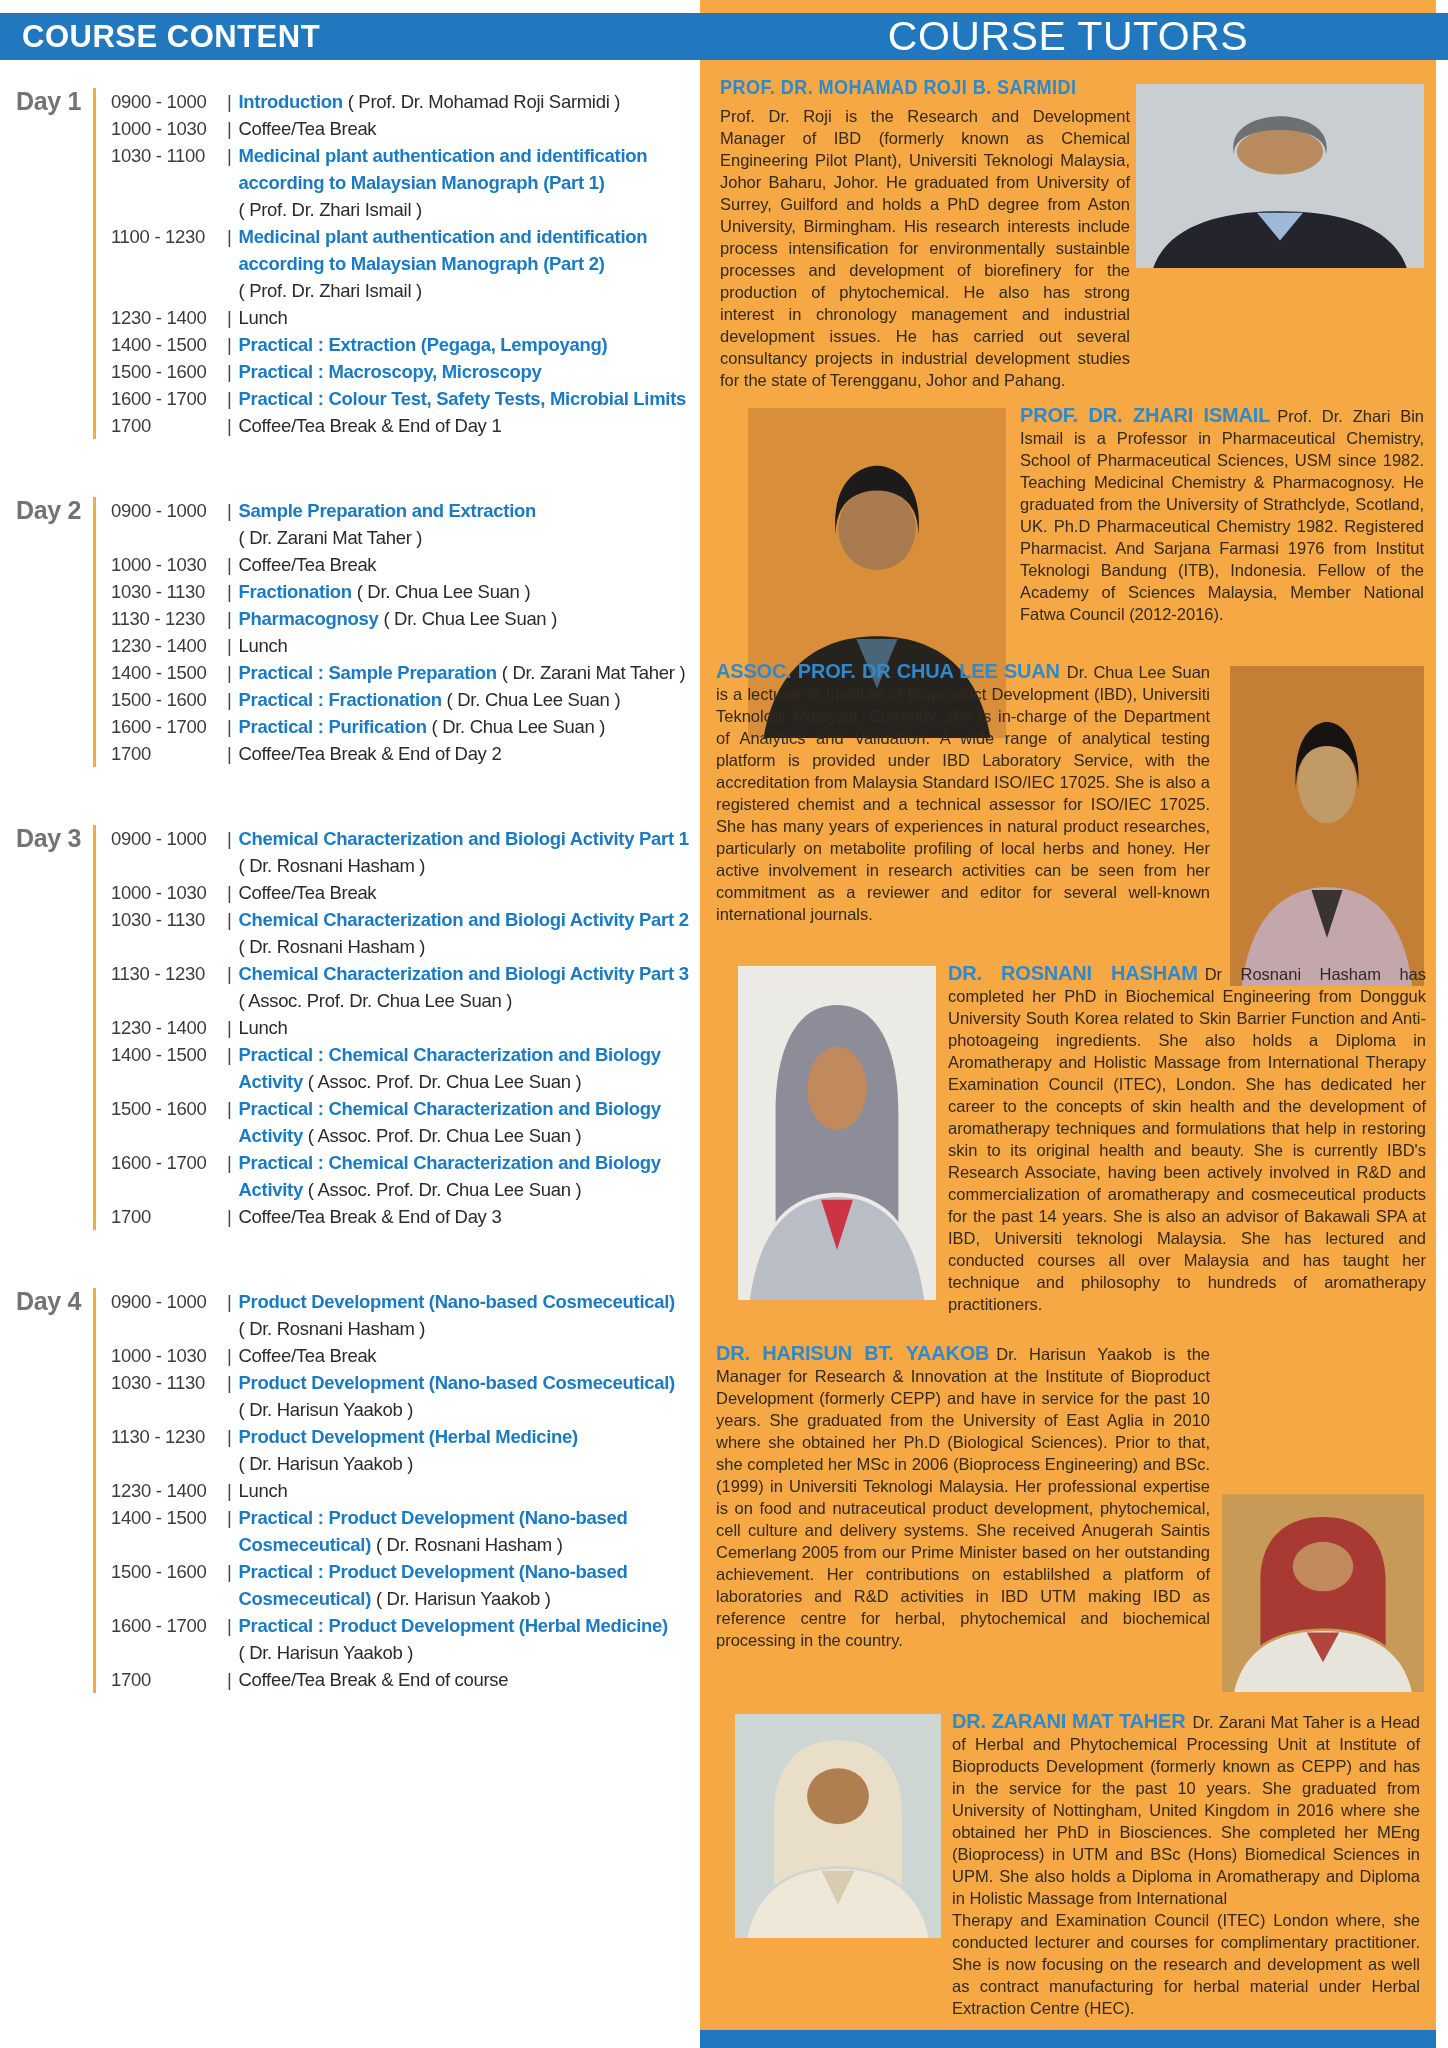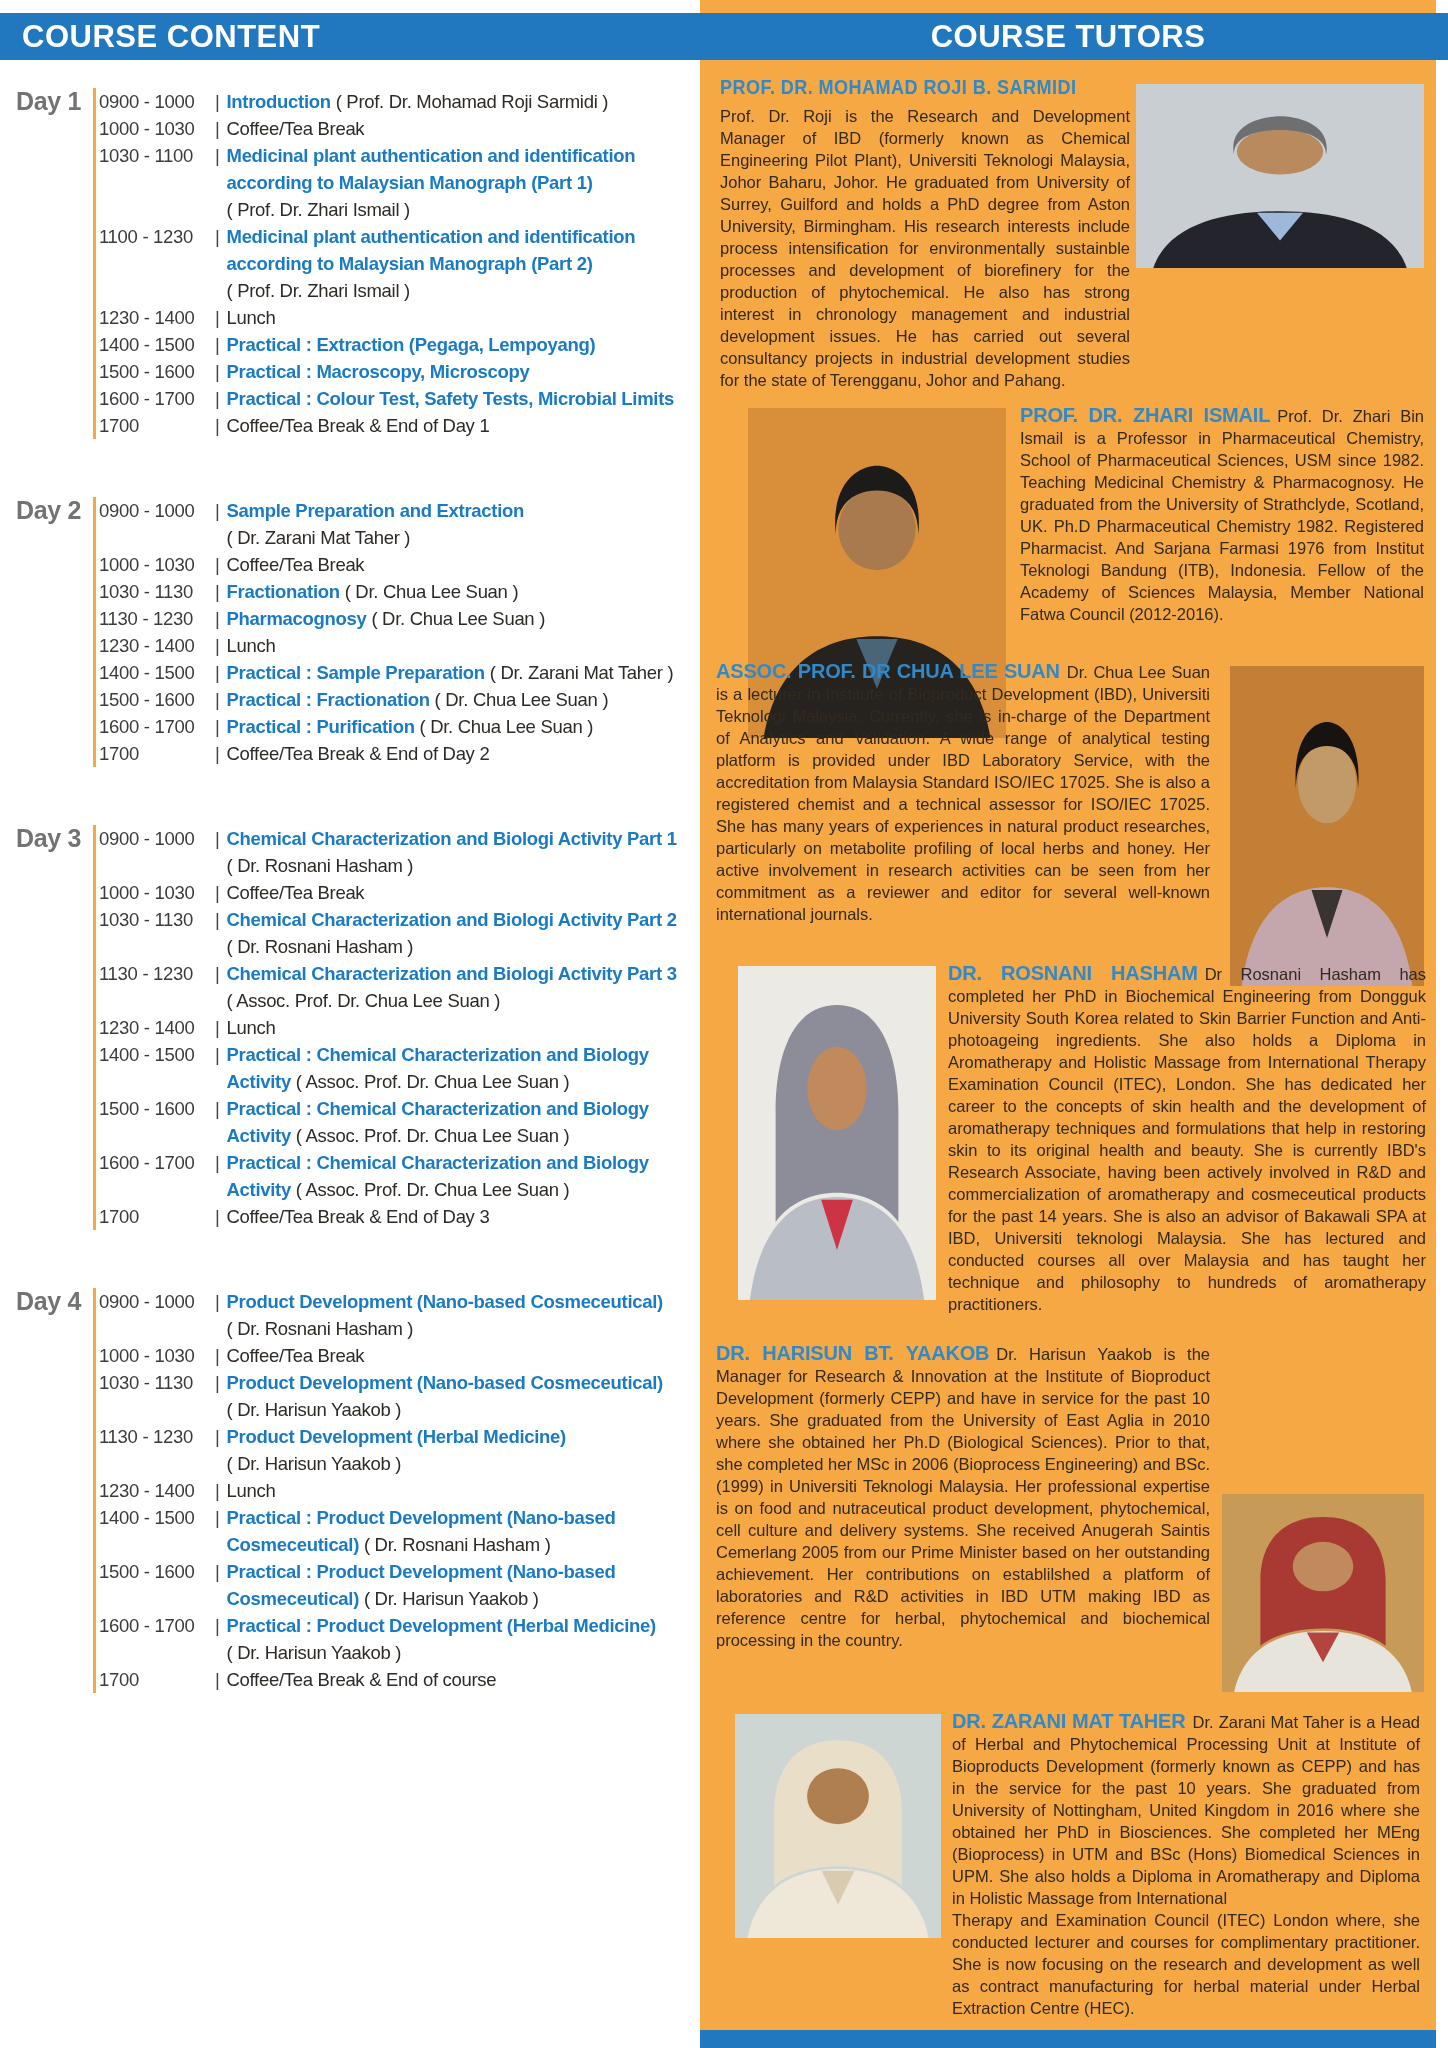--- a/index.html
+++ b/index.html
@@ -14,27 +14,27 @@
   html,body{background:#ffffff;}
   body{
     width:1448px;height:2048px;position:relative;overflow:hidden;
     font-family:"Liberation Sans", sans-serif;
     font-stretch:condensed;
   }
   
   .orange-col{position:absolute;left:700px;top:0;width:736px;height:2030px;background:var(--panel-orange);}
   .header-bar{position:absolute;left:0;top:13px;width:1448px;height:47px;background:var(--header-blue);z-index:5;}
   .header-left{position:absolute;left:22px;top:0;height:58px;line-height:47px;color:#fff;font-size:31px;font-weight:700;letter-spacing:.5px;}
-  .header-right{position:absolute;left:700px;top:0;width:736px;height:47px;line-height:47px;text-align:center;color:#fff;font-size:31px;font-weight:700;letter-spacing:.5px;}
+  .header-right{position:absolute;left:700px;top:0;width:736px;height:47px;line-height:47px;text-align:center;color:#fff;font-size:41px;font-weight:400;letter-spacing:.5px;}
   .footer-bar{position:absolute;left:700px;top:2030px;width:736px;height:18px;background:var(--header-blue);}
   
   .schedule{position:absolute;left:0;top:88px;width:700px;font-size:18.5px;line-height:27px;letter-spacing:-.3px;color:var(--ink);}
   .day-block{display:flex;align-items:flex-start;margin-bottom:58px;}
   .day-label{width:93px;flex:0 0 93px;padding-left:16px;font-size:25px;font-weight:700;color:#737373;line-height:27px;}
-  .day-rows{flex:1;border-left:3px solid var(--panel-orange);padding-left:3px;}
+  .day-rows{flex:1;border-left:3px solid var(--panel-orange);padding-left:15px;}
   .row{display:flex;align-items:flex-start;}
   .time{width:114px;flex:0 0 114px;color:#3B3B3B;}
   .sep{flex:0 0 auto;margin:0 7px 0 2px;color:#444;}
   .content{flex:1;}
   .topic{color:var(--topic-blue);font-weight:700;}
   .plain{color:var(--ink);}
   
   .tutor-text{position:absolute;font-size:16.5px;line-height:22px;color:var(--bio-ink);text-align:justify;z-index:2;}
   .name-block{display:block;font-size:21px;font-weight:700;color:var(--name-blue);letter-spacing:.5px;white-space:nowrap;transform:scaleX(.86);transform-origin:left center;margin-bottom:7px;}
   .name-inline{font-size:20px;font-weight:700;color:var(--name-blue);letter-spacing:-.2px;margin-right:7px;}

